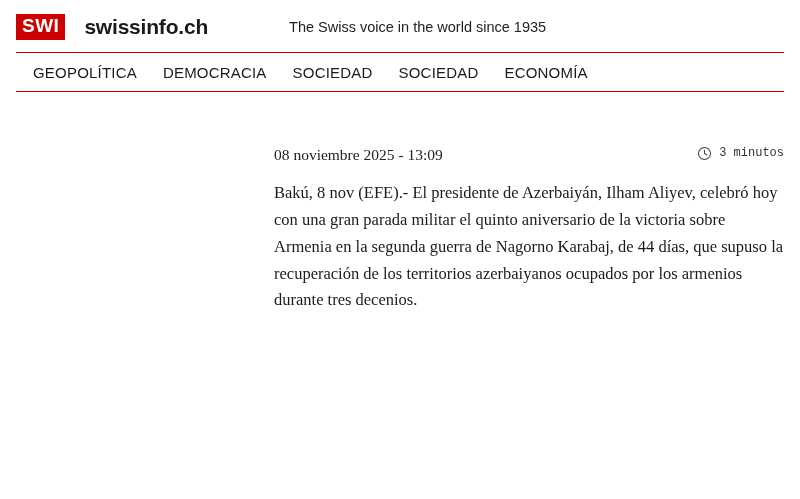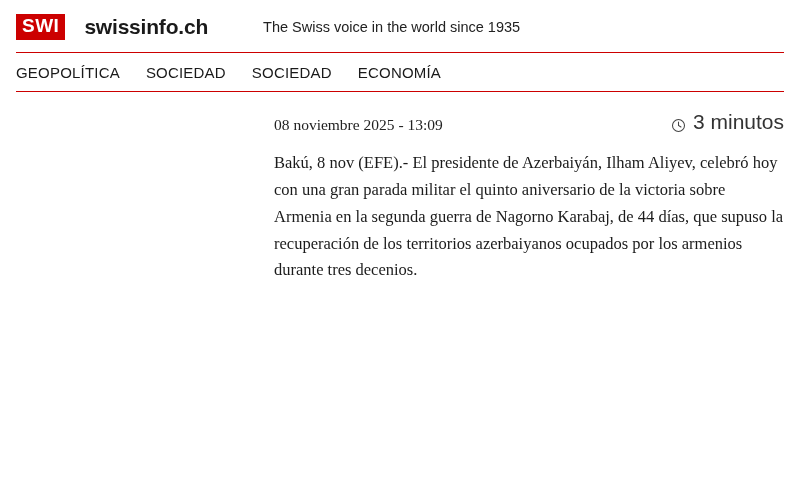--- a/index.html
+++ b/index.html
@@ -14,20 +14,21 @@
     color: #1a1a1a;
     overflow: hidden;
     position: relative;
   }
 
   
   .site-header {
     display: flex;
     align-items: center;
     padding: 14px 16px 12px 16px;
+    gap: 26px;
   }
   .logo {
     display: flex;
     align-items: center;
     flex: 0 0 auto;
   }
   .logo-mark {
     background: #cc0000;
     color: #ffffff;
     font-weight: bold;
@@ -60,21 +61,21 @@
     height: 1px;
     background: #cc0000;
     margin: 0 16px;
   }
 
   
   .nav {
     display: flex;
     align-items: center;
     gap: 26px;
-    padding: 11px 16px 10px 16px;
+    padding: 11px 16px 10px 33px;
     flex-wrap: nowrap;
   }
   .nav-item {
     font-size: 15px;
     color: #1a1a1a;
     letter-spacing: 0.2px;
     white-space: nowrap;
     cursor: pointer;
   }
 
@@ -91,36 +92,37 @@
     font-family: "Liberation Sans", sans-serif;
     font-weight: bold;
     font-size: 40px;
     line-height: 1.12;
     letter-spacing: -0.8px;
     margin: 0;
     color: #111111;
   }
   .meta-row {
     display: flex;
-    align-items: flex-end;
+    align-items: flex-start;
     justify-content: space-between;
+    margin-top: 36px;
     font-size: 14.5px;
     color: #333333;
   }
   .meta-date {
     font-family: "Liberation Serif", serif;
     font-size: 15.5px;
     color: #222222;
   }
   .meta-read {
     display: flex;
     align-items: center;
     gap: 7px;
-    font-family: Liberation Sans, sans-serif;
-    font-size: 21px;
+    font-family: Liberation Mono, monospace;
+    font-size: 12px;
     color: #333333;
   }
   .clock-icon {
     width: 15px;
     height: 15px;
     display: inline-block;
   }
   .lede {
     font-family: "Liberation Serif", serif;
     font-size: 16.5px;
@@ -136,20 +138,21 @@
     <span class="logo-mark">SWI</span>
     <span class="logo-word">swissinfo.ch</span>
   </div>
   <div class="tagline">The Swiss voice in the world since 1935</div>
 </div>
 
 <div class="rule"></div>
 
 <div class="nav">
   <a class="nav-item">GEOPOLÍTICA</a>
+  <a class="nav-item">DEMOCRACIA</a>
   <a class="nav-item">SOCIEDAD</a>
   <a class="nav-item">SOCIEDAD</a>
   <a class="nav-item">ECONOMÍA</a>
 </div>
 
 <div class="rule-thin"></div>
 
 <div class="article">
   <div class="article-inner">
 

